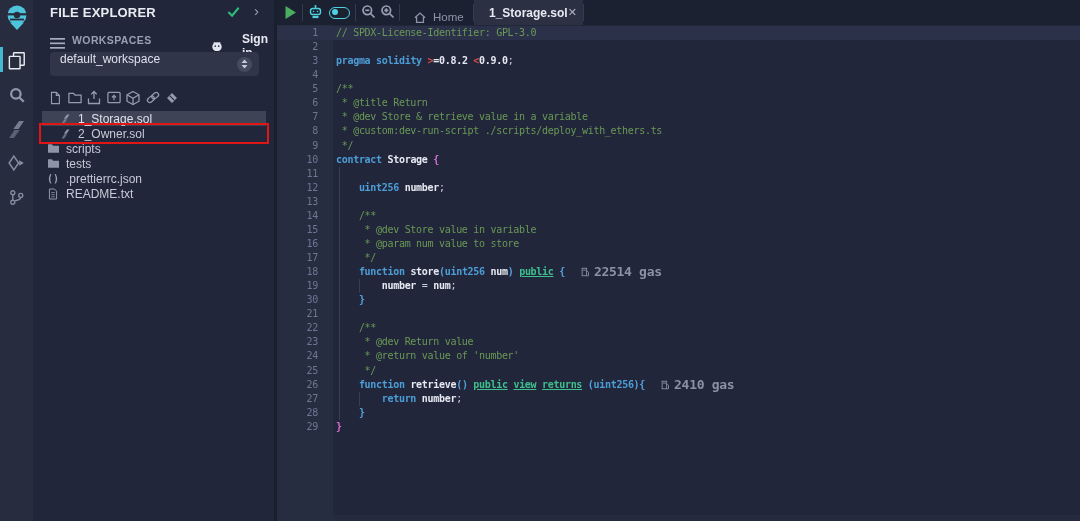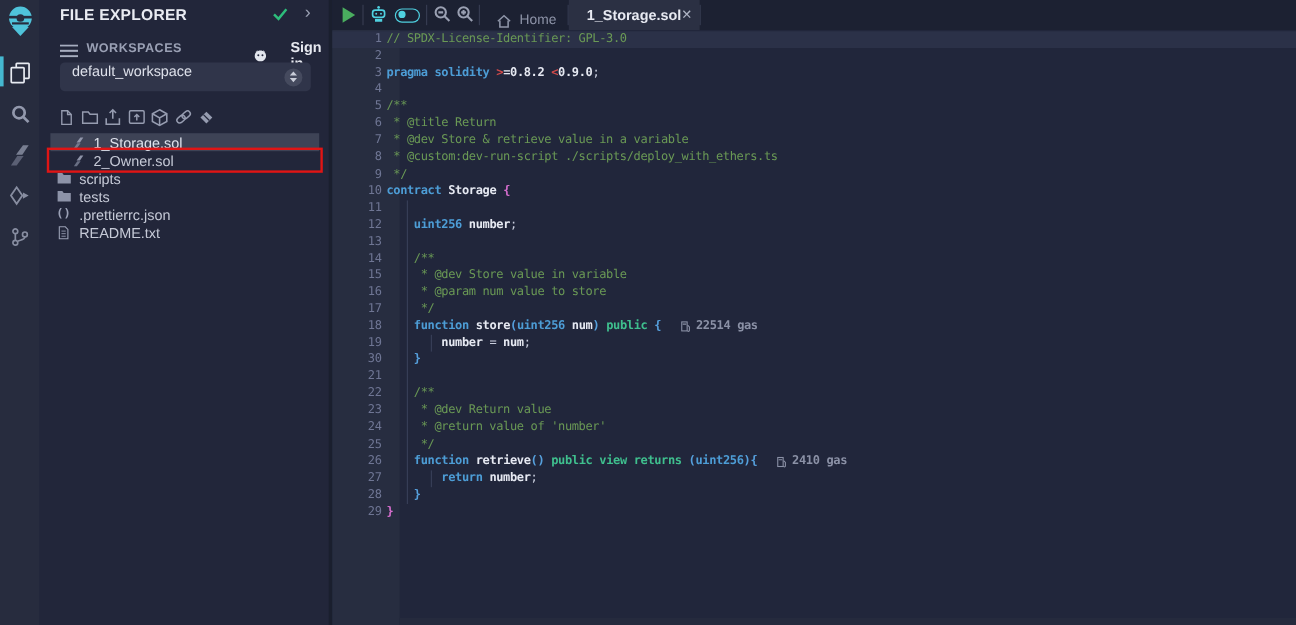--- a/index.html
+++ b/index.html
@@ -84,27 +84,27 @@
   #hl-line { position:absolute; left:0; top:1px; width:803px; height:14px;
     background:#2b3148; }
   .iguide { position:absolute; width:1px; background:#363d56; }
   #guideA { left:62px; top:142px; height:253px; }
   #guideB1 { left:82px; top:254px; height:14px; }
   #guideB2 { left:82px; top:367px; height:14px; }
   #code { position:absolute; left:0; top:1px; width:803px;
     font-family:"DejaVu Sans Mono", monospace; font-size:10px; letter-spacing:-0.3px; }
   .cl { height:14.07px; line-height:14.07px; display:flex; white-space:pre; }
   .ln { width:41px; text-align:right; color:#6f7694; flex:none; }
-  .lc { margin-left:4px; }
+  .lc { margin-left:18px; }
   .cm { color:#6a9955; } .kw { color:#4d9dd6; font-weight:bold; }
-  .grn { color:#3fbf8e; font-weight:bold; } .red { color:#d14a4a; font-weight:bold; }
+  .grn { color:#3fbf8e; font-weight:bold;text-decoration:underline; } .red { color:#d14a4a; font-weight:bold; }
   .pl { color:#c9cede; } .id { color:#e6e9f2; font-weight:bold; }
   .b1 { color:#d86fd0; font-weight:bold; } .b2 { color:#56a0dd; font-weight:bold; }
   .gasbadge { display:inline-flex; align-items:center; gap:4px; margin-left:16px;
-    color:#8b91a6; font-size:10px; font-weight:bold; }
+    color:#8b91a6; font-size:13px; font-weight:bold; }
   #editor-bottom { position:absolute; left:56px; bottom:0; width:747px; height:6px;
     background:#252a3d; }
 </style>
 </head>
 <body>
 
 <div id="stage">
 
   <div id="iconstrip" class="abs">
     <div class="strip-ic" style="top:2px;height:30px;">

